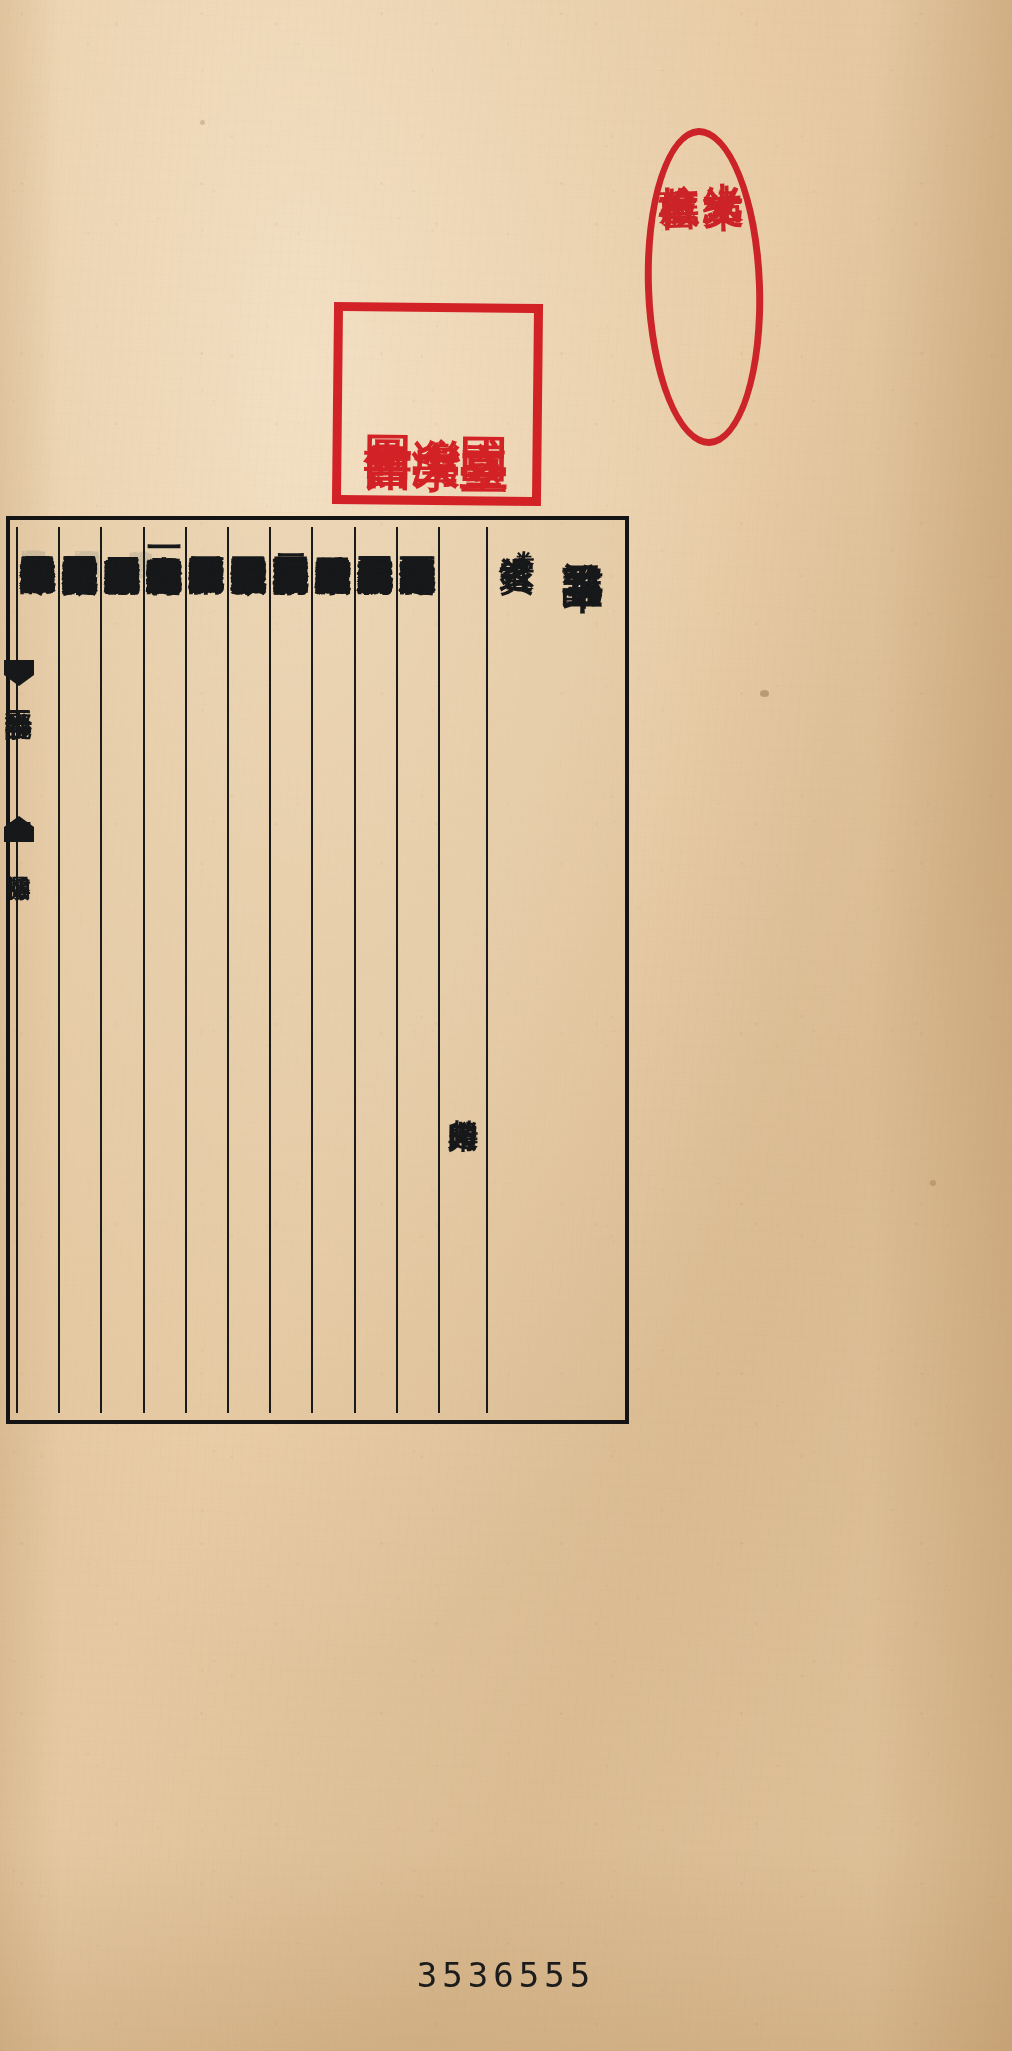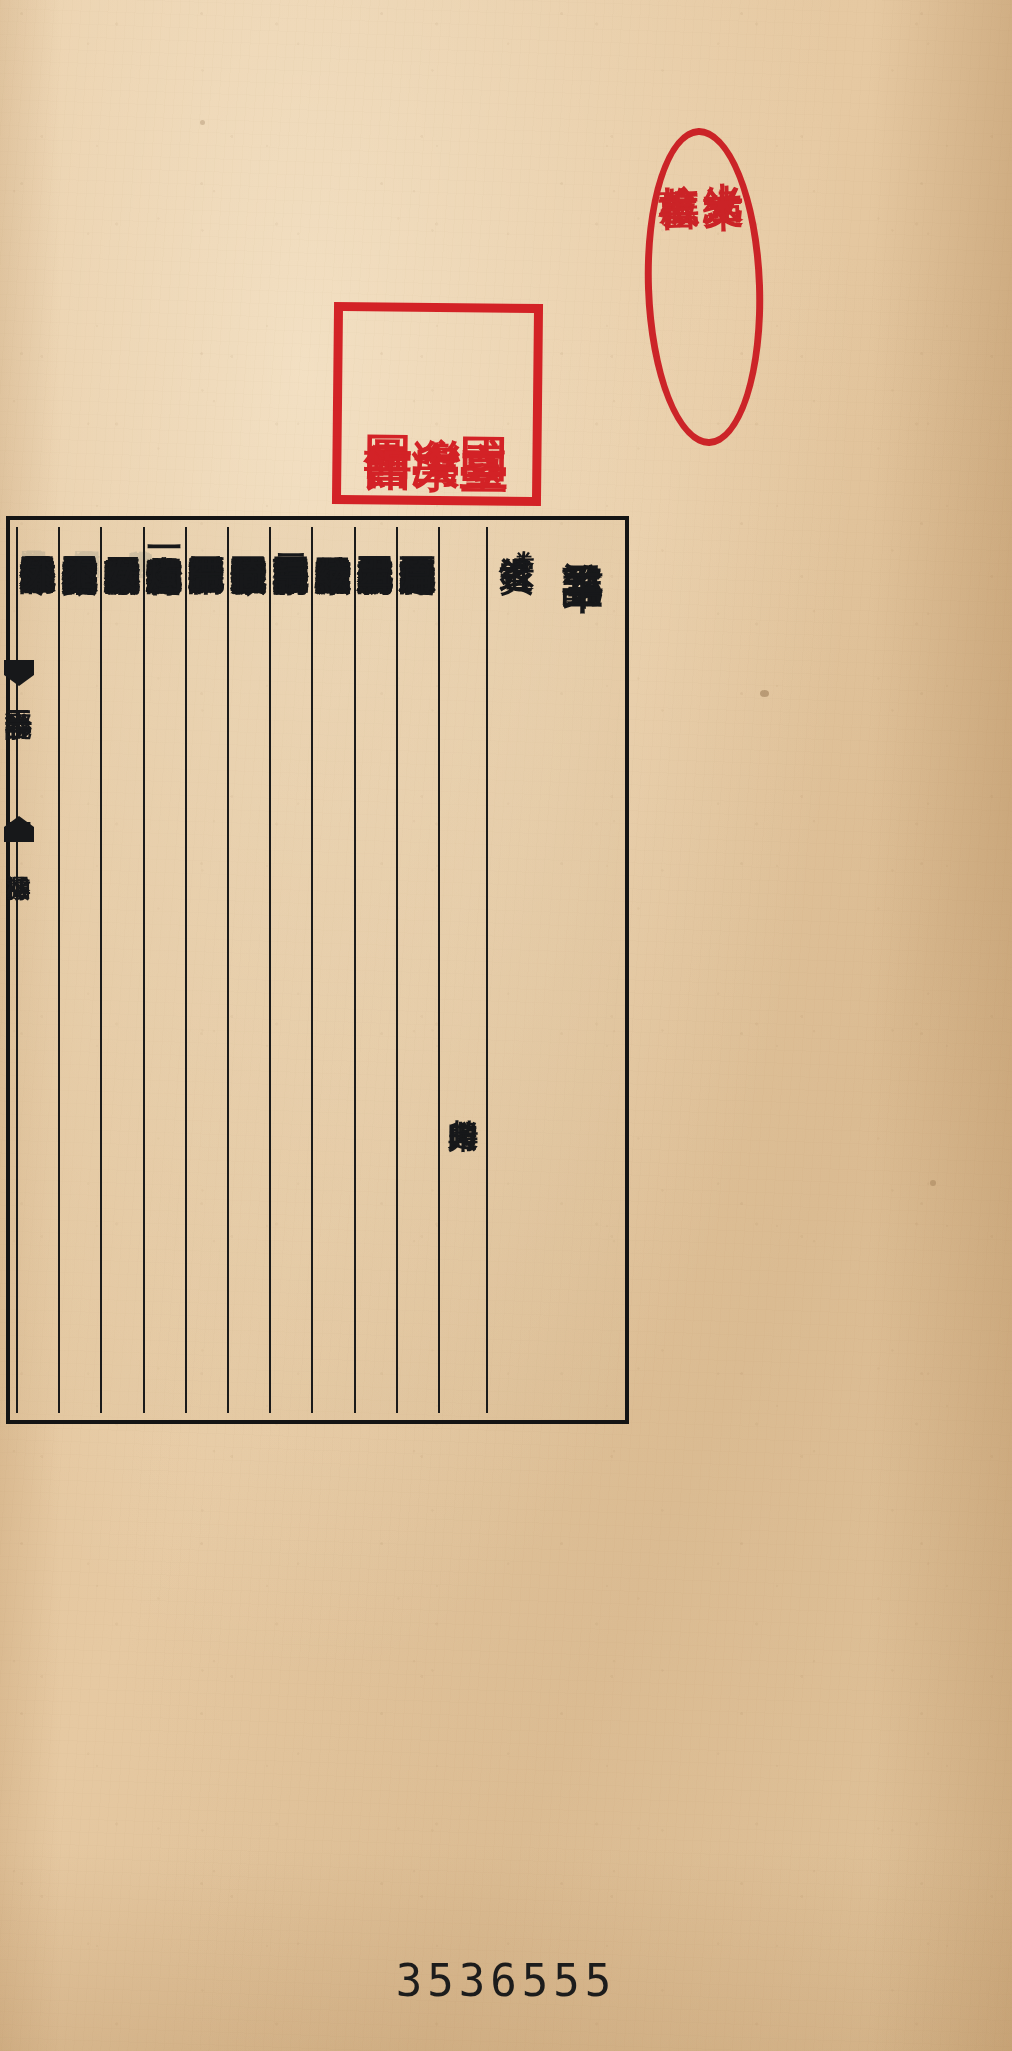--- a/index.html
+++ b/index.html
@@ -260,21 +260,21 @@
     line-height: 1.05;
   }
 
   
   #docnum {
     position: absolute;
     left: 0; right: 0;
     top: 1955px;
     text-align: center;
     font-family: "DejaVu Sans Mono", monospace;
-    font-size: 44px;
+    font-size: 34px;
     letter-spacing: 5px;
     color: #1c1c1c;
   }
 
   
   .spot { position:absolute; border-radius:50%; pointer-events:none; }
 </style>
 </head>
 <body>
 

